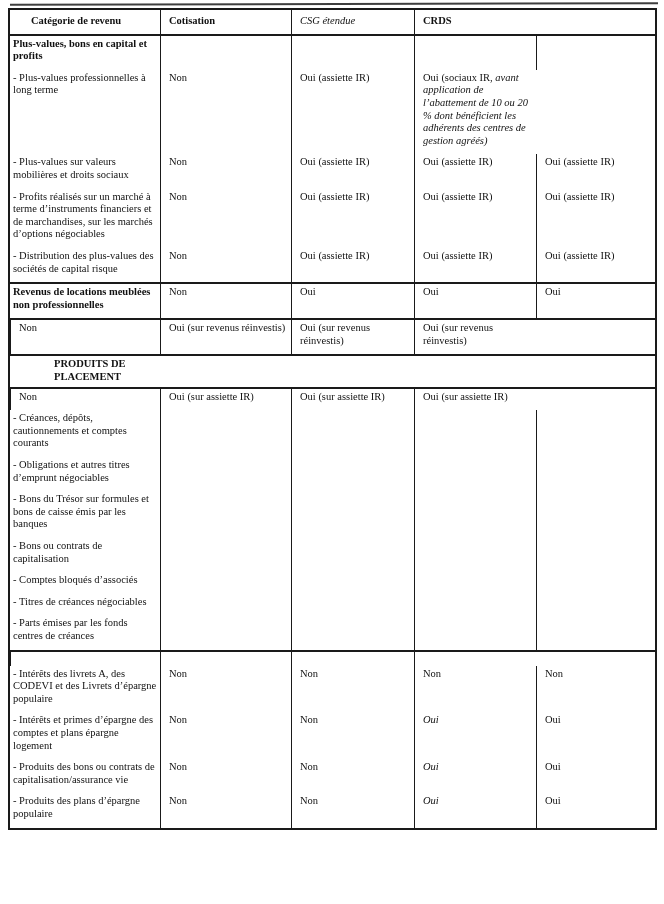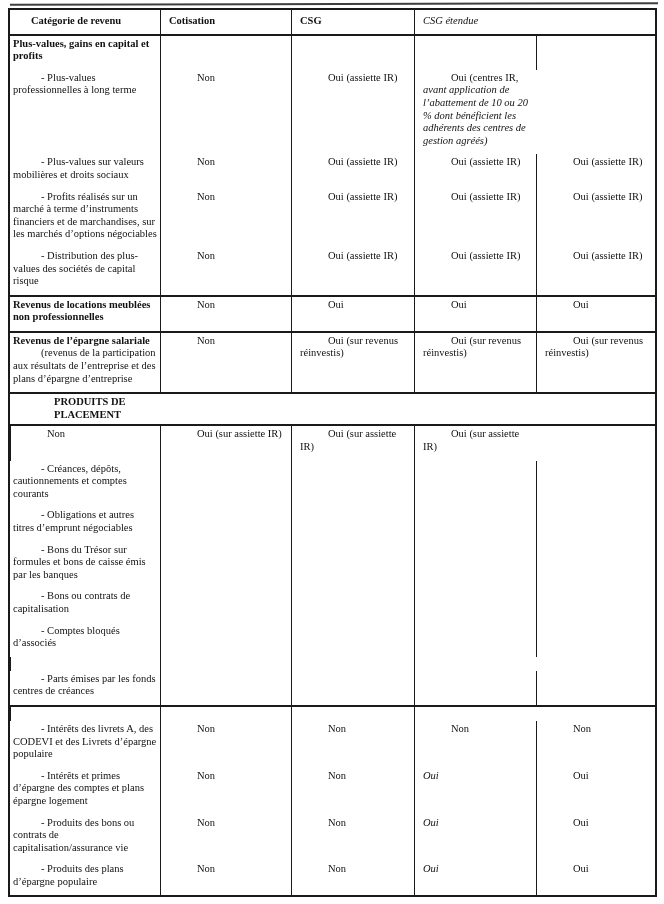--- a/index.html
+++ b/index.html
@@ -46,48 +46,48 @@
     border-left: 1.5px solid #1a1a1a;
     min-height: 14px;
   }
   .cell.c0 { border-left: none; padding-left: 3px; }
   .row.fullw .cell { border-left: none; padding-bottom: 3px; padding-left: 44px; }
 
   .row.header-row .cell { padding: 5px 3px 6px 8px; }
   .row.header-row .cell.c0 { padding-left: 21px; }
 
   .cell span { white-space: pre-line; }
-  .st-normal { font-weight: 400; font-style: normal; margin-left: 28px; }
+  .st-normal { font-weight: 400; font-style: normal; }
   .st-bold { font-weight: 700; }
   .st-bold-italic { font-weight: 400; font-style: italic; }
 </style>
 </head>
 <body>
 
 <div class="page">
   <div class="scanline"></div>
   <div class="doc-table">
       <div class="row header-row">
         <div class="cell c0"><span class="st-bold">Catégorie de revenu</span></div>
         <div class="cell c1"><span class="st-bold">Cotisation</span></div>
-        <div class="cell c2"><span class="st-bold">CSG</span></div>
         <div class="cell c3"><span class="st-bold-italic">CSG étendue</span></div>
-      </div>
-      <div class="row sec-start">
-        <div class="cell c0"><span class="st-bold">Plus-values, gains en capital et profits</span></div>
+        <div class="cell c4"><span class="st-bold">CRDS</span></div>
+      </div>
+      <div class="row sec-start">
+        <div class="cell c0"><span class="st-bold">Plus-values, bons en capital et profits</span></div>
         <div class="cell c1"></div>
         <div class="cell c2"></div>
         <div class="cell c3"></div>
         <div class="cell c4"></div>
       </div>
       <div class="row">
         <div class="cell c0"><span class="st-normal">- Plus-values professionnelles à long terme</span></div>
         <div class="cell c1"><span class="st-normal">Non</span></div>
         <div class="cell c2"><span class="st-normal">Oui (assiette IR)</span></div>
-        <div class="cell c3"><span class="st-normal">Oui (centres IR, </span><span class="st-bold-italic">avant application de l’abattement de 10 ou 20 % dont bénéficient les adhérents des centres de gestion agréés)</span></div>
+        <div class="cell c3"><span class="st-normal">Oui (sociaux IR, </span><span class="st-bold-italic">avant application de l’abattement de 10 ou 20 % dont bénéficient les adhérents des centres de gestion agréés)</span></div>
       </div>
       <div class="row">
         <div class="cell c0"><span class="st-normal">- Plus-values sur valeurs mobilières et droits sociaux</span></div>
         <div class="cell c1"><span class="st-normal">Non</span></div>
         <div class="cell c2"><span class="st-normal">Oui (assiette IR)</span></div>
         <div class="cell c3"><span class="st-normal">Oui (assiette IR)</span></div>
         <div class="cell c4"><span class="st-normal">Oui (assiette IR)</span></div>
       </div>
       <div class="row">
         <div class="cell c0"><span class="st-normal">- Profits réalisés sur un marché à terme d’instruments financiers et de marchandises, sur les marchés d’options négociables</span></div>
@@ -104,21 +104,20 @@
         <div class="cell c4"><span class="st-normal">Oui (assiette IR)</span></div>
       </div>
       <div class="row sec-start">
         <div class="cell c0"><span class="st-bold">Revenus de locations meublées non professionnelles</span></div>
         <div class="cell c1"><span class="st-normal">Non</span></div>
         <div class="cell c2"><span class="st-normal">Oui</span></div>
         <div class="cell c3"><span class="st-normal">Oui</span></div>
         <div class="cell c4"><span class="st-normal">Oui</span></div>
       </div>
       <div class="row sec-start">
-        <div class="cell c0"><span class="st-bold">Revenus de l’épargne salariale </span><span class="st-normal">(revenus de la participation aux résultats de l’entreprise et des plans d’épargne d’entreprise</span></div>
         <div class="cell c1"><span class="st-normal">Non</span></div>
         <div class="cell c2"><span class="st-normal">Oui (sur revenus réinvestis)</span></div>
         <div class="cell c3"><span class="st-normal">Oui (sur revenus réinvestis)</span></div>
         <div class="cell c4"><span class="st-normal">Oui (sur revenus réinvestis)</span></div>
       </div>
       <div class="row fullw sec-start">
         <div class="cell c0"><span class="st-bold">PRODUITS DE
 PLACEMENT</span></div>
       </div>
       <div class="row sec-start">
@@ -156,20 +155,21 @@
         <div class="cell c4"></div>
       </div>
       <div class="row">
         <div class="cell c0"><span class="st-normal">- Comptes bloqués d’associés</span></div>
         <div class="cell c1"></div>
         <div class="cell c2"></div>
         <div class="cell c3"></div>
         <div class="cell c4"></div>
       </div>
       <div class="row">
+        <div class="cell c0"><span class="st-normal">- Titres de créances négociables</span></div>
         <div class="cell c1"></div>
         <div class="cell c2"></div>
         <div class="cell c3"></div>
         <div class="cell c4"></div>
       </div>
       <div class="row">
         <div class="cell c0"><span class="st-normal">- Parts émises par les fonds centres de créances</span></div>
         <div class="cell c1"></div>
         <div class="cell c2"></div>
         <div class="cell c3"></div>

